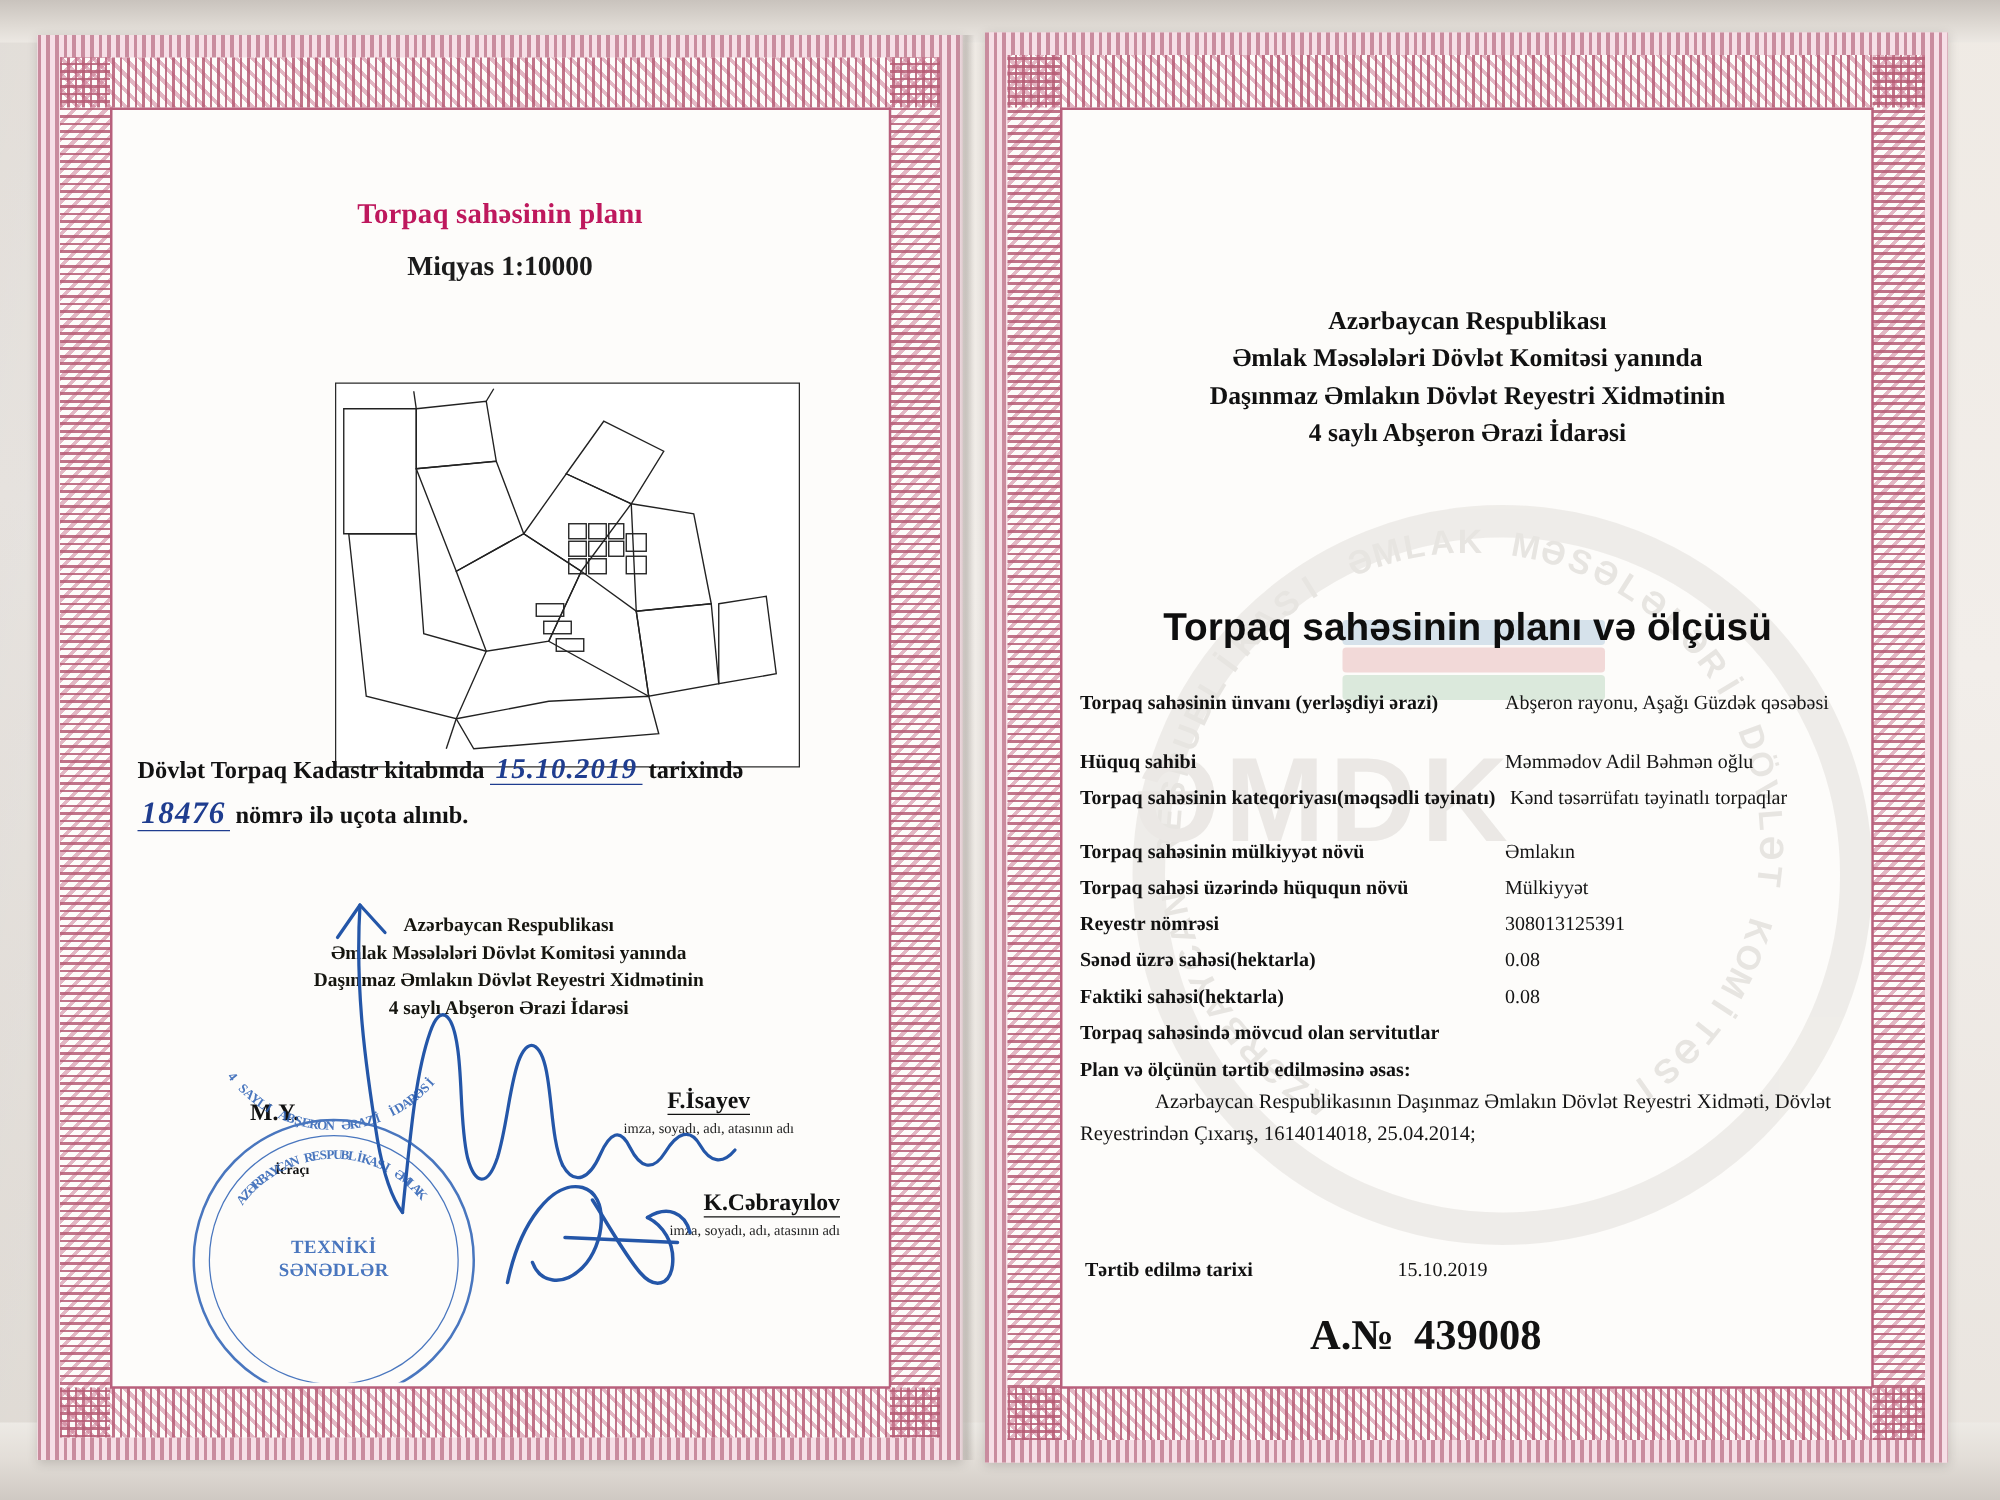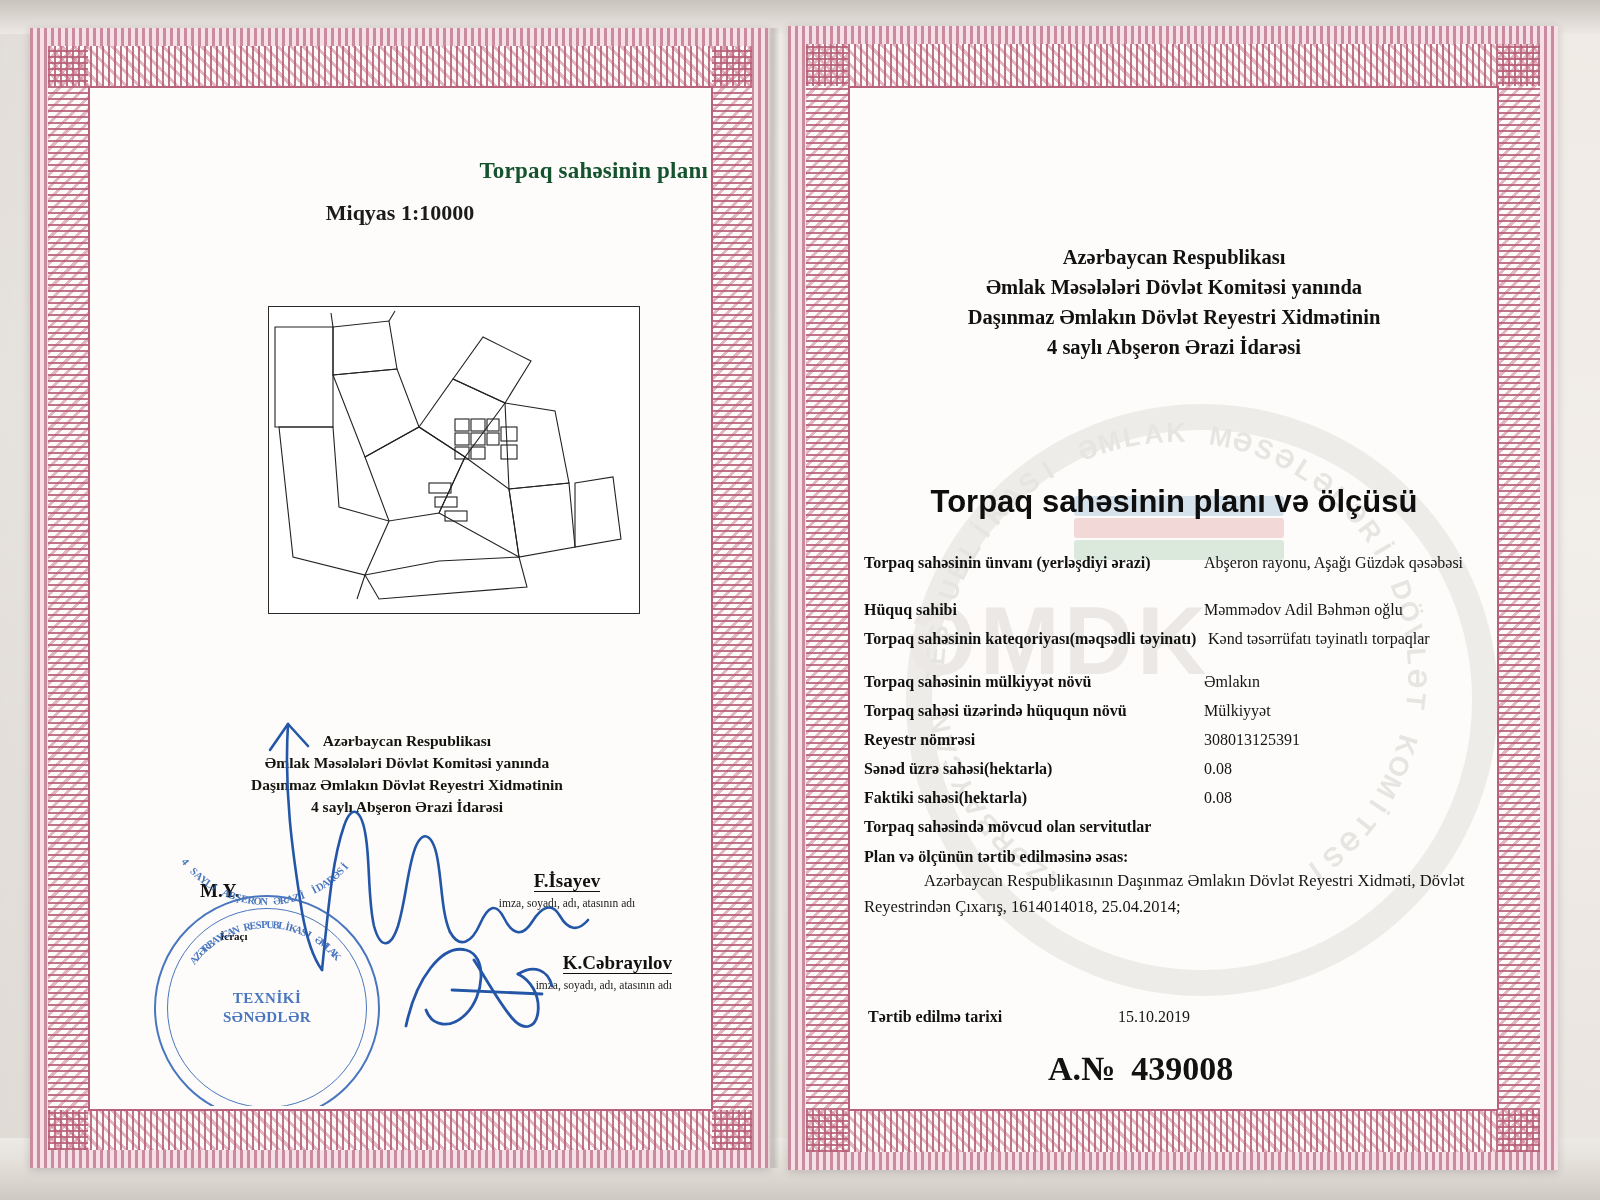--- a/index.html
+++ b/index.html
@@ -64,21 +64,21 @@
       repeating-linear-gradient(0deg, rgba(182,92,117,0.85) 0 2px, rgba(255,255,255,0) 2px 6px),
       repeating-linear-gradient(135deg, rgba(205,125,150,0.55) 0 3px, rgba(255,255,255,0) 3px 9px);
   }
   .thinline{position:absolute;background:#b8607c;}
   .content{
     position:absolute;
     overflow:hidden;
   }
   
   .l-title{
-    text-align:right;font-weight:bold;font-size:23px;color:#14532d;
+    text-align:center;font-weight:bold;font-size:23px;color:#be185d;
     letter-spacing:.2px;
   }
   .l-sub{
     text-align:center;font-weight:bold;font-size:22px;color:#1b1b1b;margin-top:16px;
   }
   .map-box{
     position:absolute;left:176px;top:216px;width:370px;height:306px;
     border:1.5px solid #2a2a2a;background:#fff;
   }
   .kadastr{
@@ -228,20 +228,27 @@
             <rect x="160" y="176" width="22" height="10"></rect>
             <rect x="166" y="190" width="22" height="10"></rect>
             <rect x="176" y="204" width="22" height="10"></rect>
             <path d="M120 14 L126 4"></path>
             <path d="M96 268 L88 292"></path>
             <path d="M64 20 L62 6"></path>
           </g>
         </svg>
       </div>
 
+      <div class="kadastr" style="top:508px;left:18px;">
+        <span>Dövlət Torpaq Kadastr kitabında</span>
+        <span class="hand">15.10.2019</span>
+        <span>tarixində</span><br>
+        <span class="hand2">18476</span>
+        <span>nömrə ilə uçota alınıb.</span>
+      </div>
 
       <div class="l-org" style="top:640px;left:100px;">
         <div>Azərbaycan Respublikası</div>
         <div>Əmlak Məsələləri Dövlət Komitəsi yanında</div>
         <div>Daşınmaz Əmlakın Dövlət Reyestri Xidmətinin</div>
         <div>4 saylı Abşeron Ərazi İdarəsi</div>
       </div>
 
       <div class="my" style="left:108px;top:790px;text-align:center;">M.Y.</div>
       <div class="icraci" style="left:128px;top:840px;">İcraçı</div>

